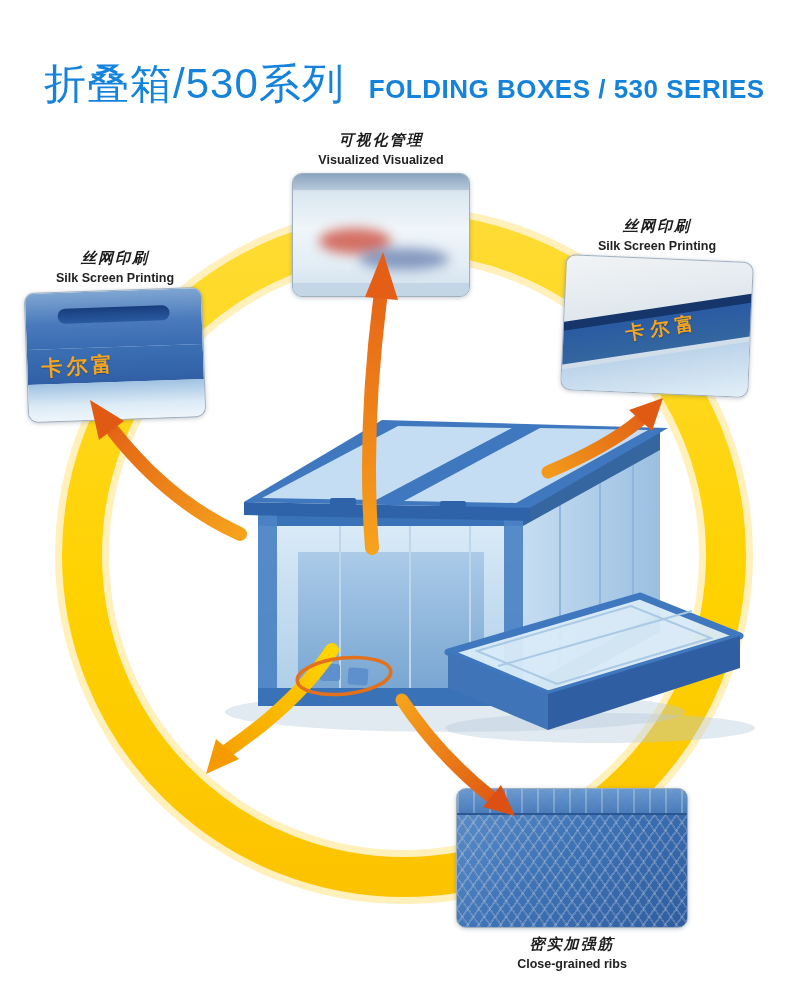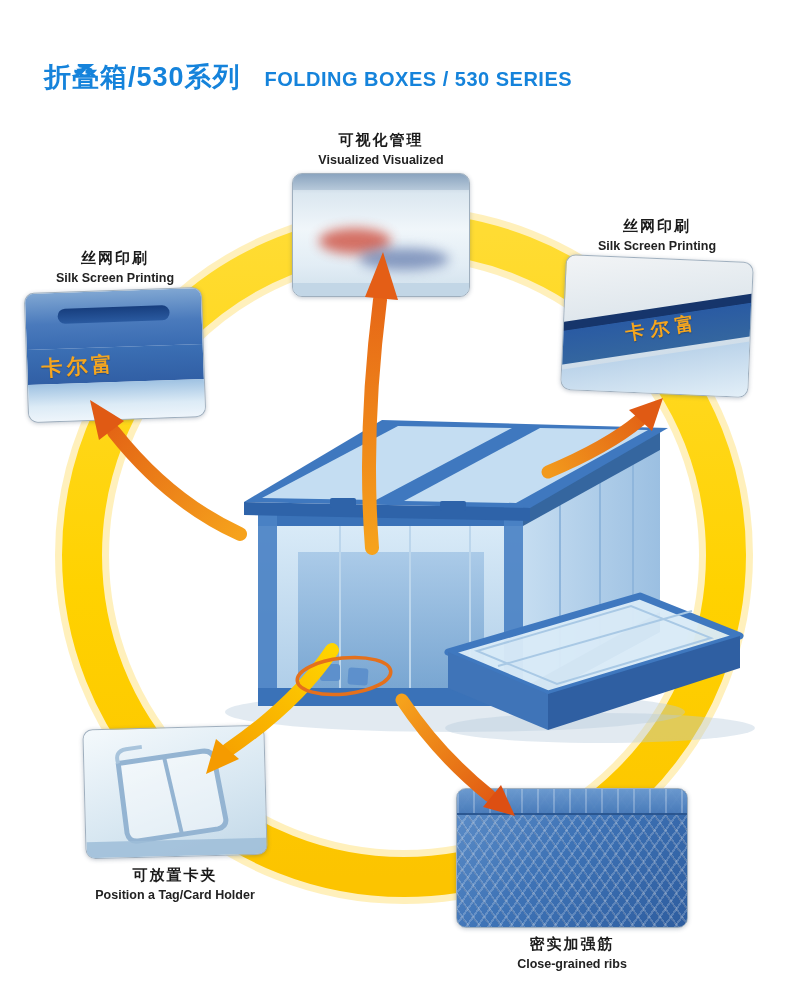--- a/index.html
+++ b/index.html
@@ -5,27 +5,27 @@
   * { margin:0; padding:0; box-sizing:border-box; }
   html,body { width:793px; height:1000px; background:#ffffff;
     font-family:"Liberation Sans","DejaVu Sans",sans-serif; }
   .page { position:relative; width:793px; height:1000px; overflow:hidden; background:#fff; }
   .layer { position:absolute; left:0; top:0; width:793px; height:1000px; }
   .scene { z-index:0; }
   .arrows { z-index:3; pointer-events:none; }
 
   
   .header { position:absolute; left:44px; top:56px; z-index:4; display:flex; align-items:baseline; gap:24px; }
-  .title-cn { font-size:27px; font-weight:bold; color:#1583DB; letter-spacing:1px; }
-  .title-en { font-size:20px; font-weight:bold; color:#1583DB; letter-spacing:0.5px;margin-top:12px; }
+  .title-cn { font-size:42px; font-weight:normal; color:#1583DB; letter-spacing:1px; }
+  .title-en { font-size:26px; font-weight:bold; color:#1583DB; letter-spacing:0.5px;margin-top:12px; }
 
   
   .callout { position:absolute; z-index:2; }
   .callout figcaption { text-align:center; }
-  .cap-cn { font-size:15px; font-weight:bold; color:#1b1b1b; letter-spacing:2px; }
+  .cap-cn { font-size:15px; font-weight:bold; color:#1b1b1b; letter-spacing:2px;font-style:italic; }
   .cap-en { font-size:12.5px; font-weight:bold; color:#222; margin-top:3px; }
   .thumb { position:relative; border-radius:10px; border:1px solid #9FAFBE; overflow:hidden;
            box-shadow:0 1px 4px rgba(50,70,95,0.3); background:#e8eef4; }
 
   #co-top  { left:292px; top:131px; width:178px; }
   #co-top .thumb { height:124px; margin-top:6px; }
 
   #co-left { left:26px; top:249px; width:178px; }
   #co-left .thumb { height:130px; margin-top:5px; transform:rotate(-2deg); }
 
@@ -195,34 +195,20 @@
       <div class="cap-en">Silk Screen Printing</div>
     </figcaption>
     <div class="thumb t-silkr">
       <div class="sr-lower"></div>
       <div class="sr-band">
         <span class="print-text">卡尔富</span>
       </div>
     </div>
   </figure>
 
-  <figure class="callout" id="co-bl">
-    <div class="thumb t-card">
-      <svg viewBox="0 0 180 128">
-        <path d="M34 34 L118 24 Q128 23 130 32 L140 92 Q141 100 132 102 L52 112 Q43 113 41 104 Z" fill="rgba(255,255,255,0.45)" stroke="#94B4D2" stroke-width="5" stroke-linejoin="round"></path>
-        <path d="M80 29 L96 107" stroke="#94B4D2" stroke-width="4" fill="none"></path>
-        <path d="M34 34 Q30 22 42 20 L58 18" fill="none" stroke="#A8C4DC" stroke-width="4"></path>
-        <rect x="0" y="112" width="180" height="16" fill="#9DBDD8" opacity="0.85"></rect>
-      </svg>
-    </div>
-    <figcaption>
-      <div class="cap-cn">可放置卡夹</div>
-      <div class="cap-en">Position a Tag/Card Holder</div>
-    </figcaption>
-  </figure>
 
   <figure class="callout" id="co-br">
     <div class="thumb t-ribs">
       <div class="ribs-rim"></div>
     </div>
     <figcaption>
       <div class="cap-cn">密实加强筋</div>
       <div class="cap-en">Close-grained ribs</div>
     </figcaption>
   </figure>

